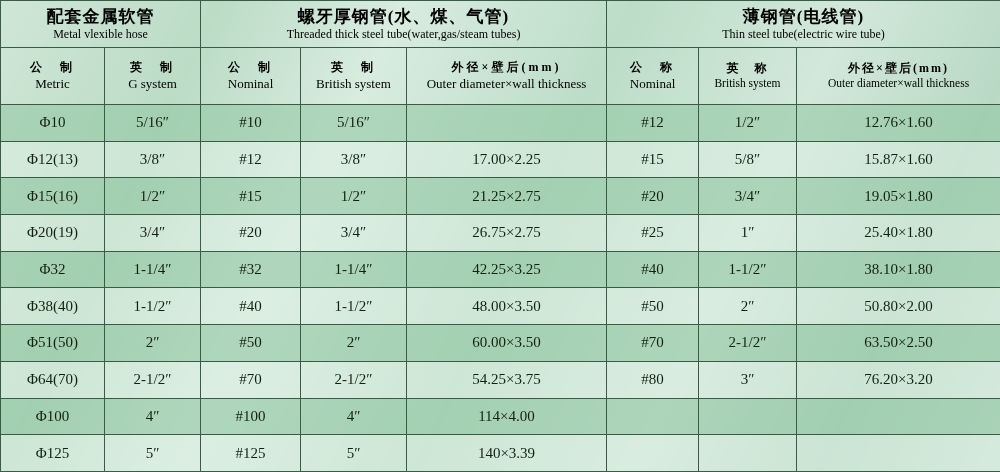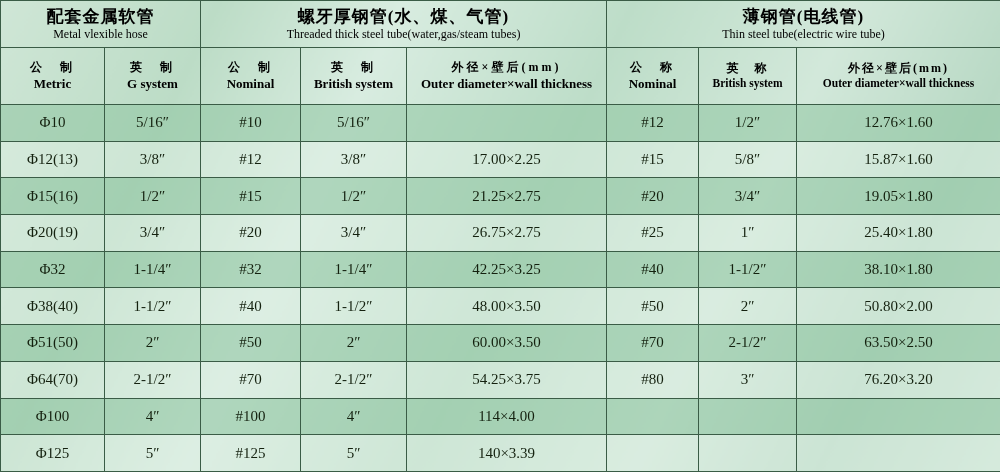--- a/index.html
+++ b/index.html
@@ -47,21 +47,21 @@
     line-height: 1.35;
   }
   .sub-head .cn {
     font-size: 12px;
     font-weight: bold;
     letter-spacing: 3px;
     display: block;
   }
   .sub-head .en {
     font-size: 13px;
-    font-weight: bold;
+    font-weight: normal;
     display: block;
   }
   .sub-head.narrow .en {
     font-size: 11.5px;
     letter-spacing: 0;
   }
   .sub-head.narrow .cn {
     letter-spacing: 2px;
     text-align: center;
   }

